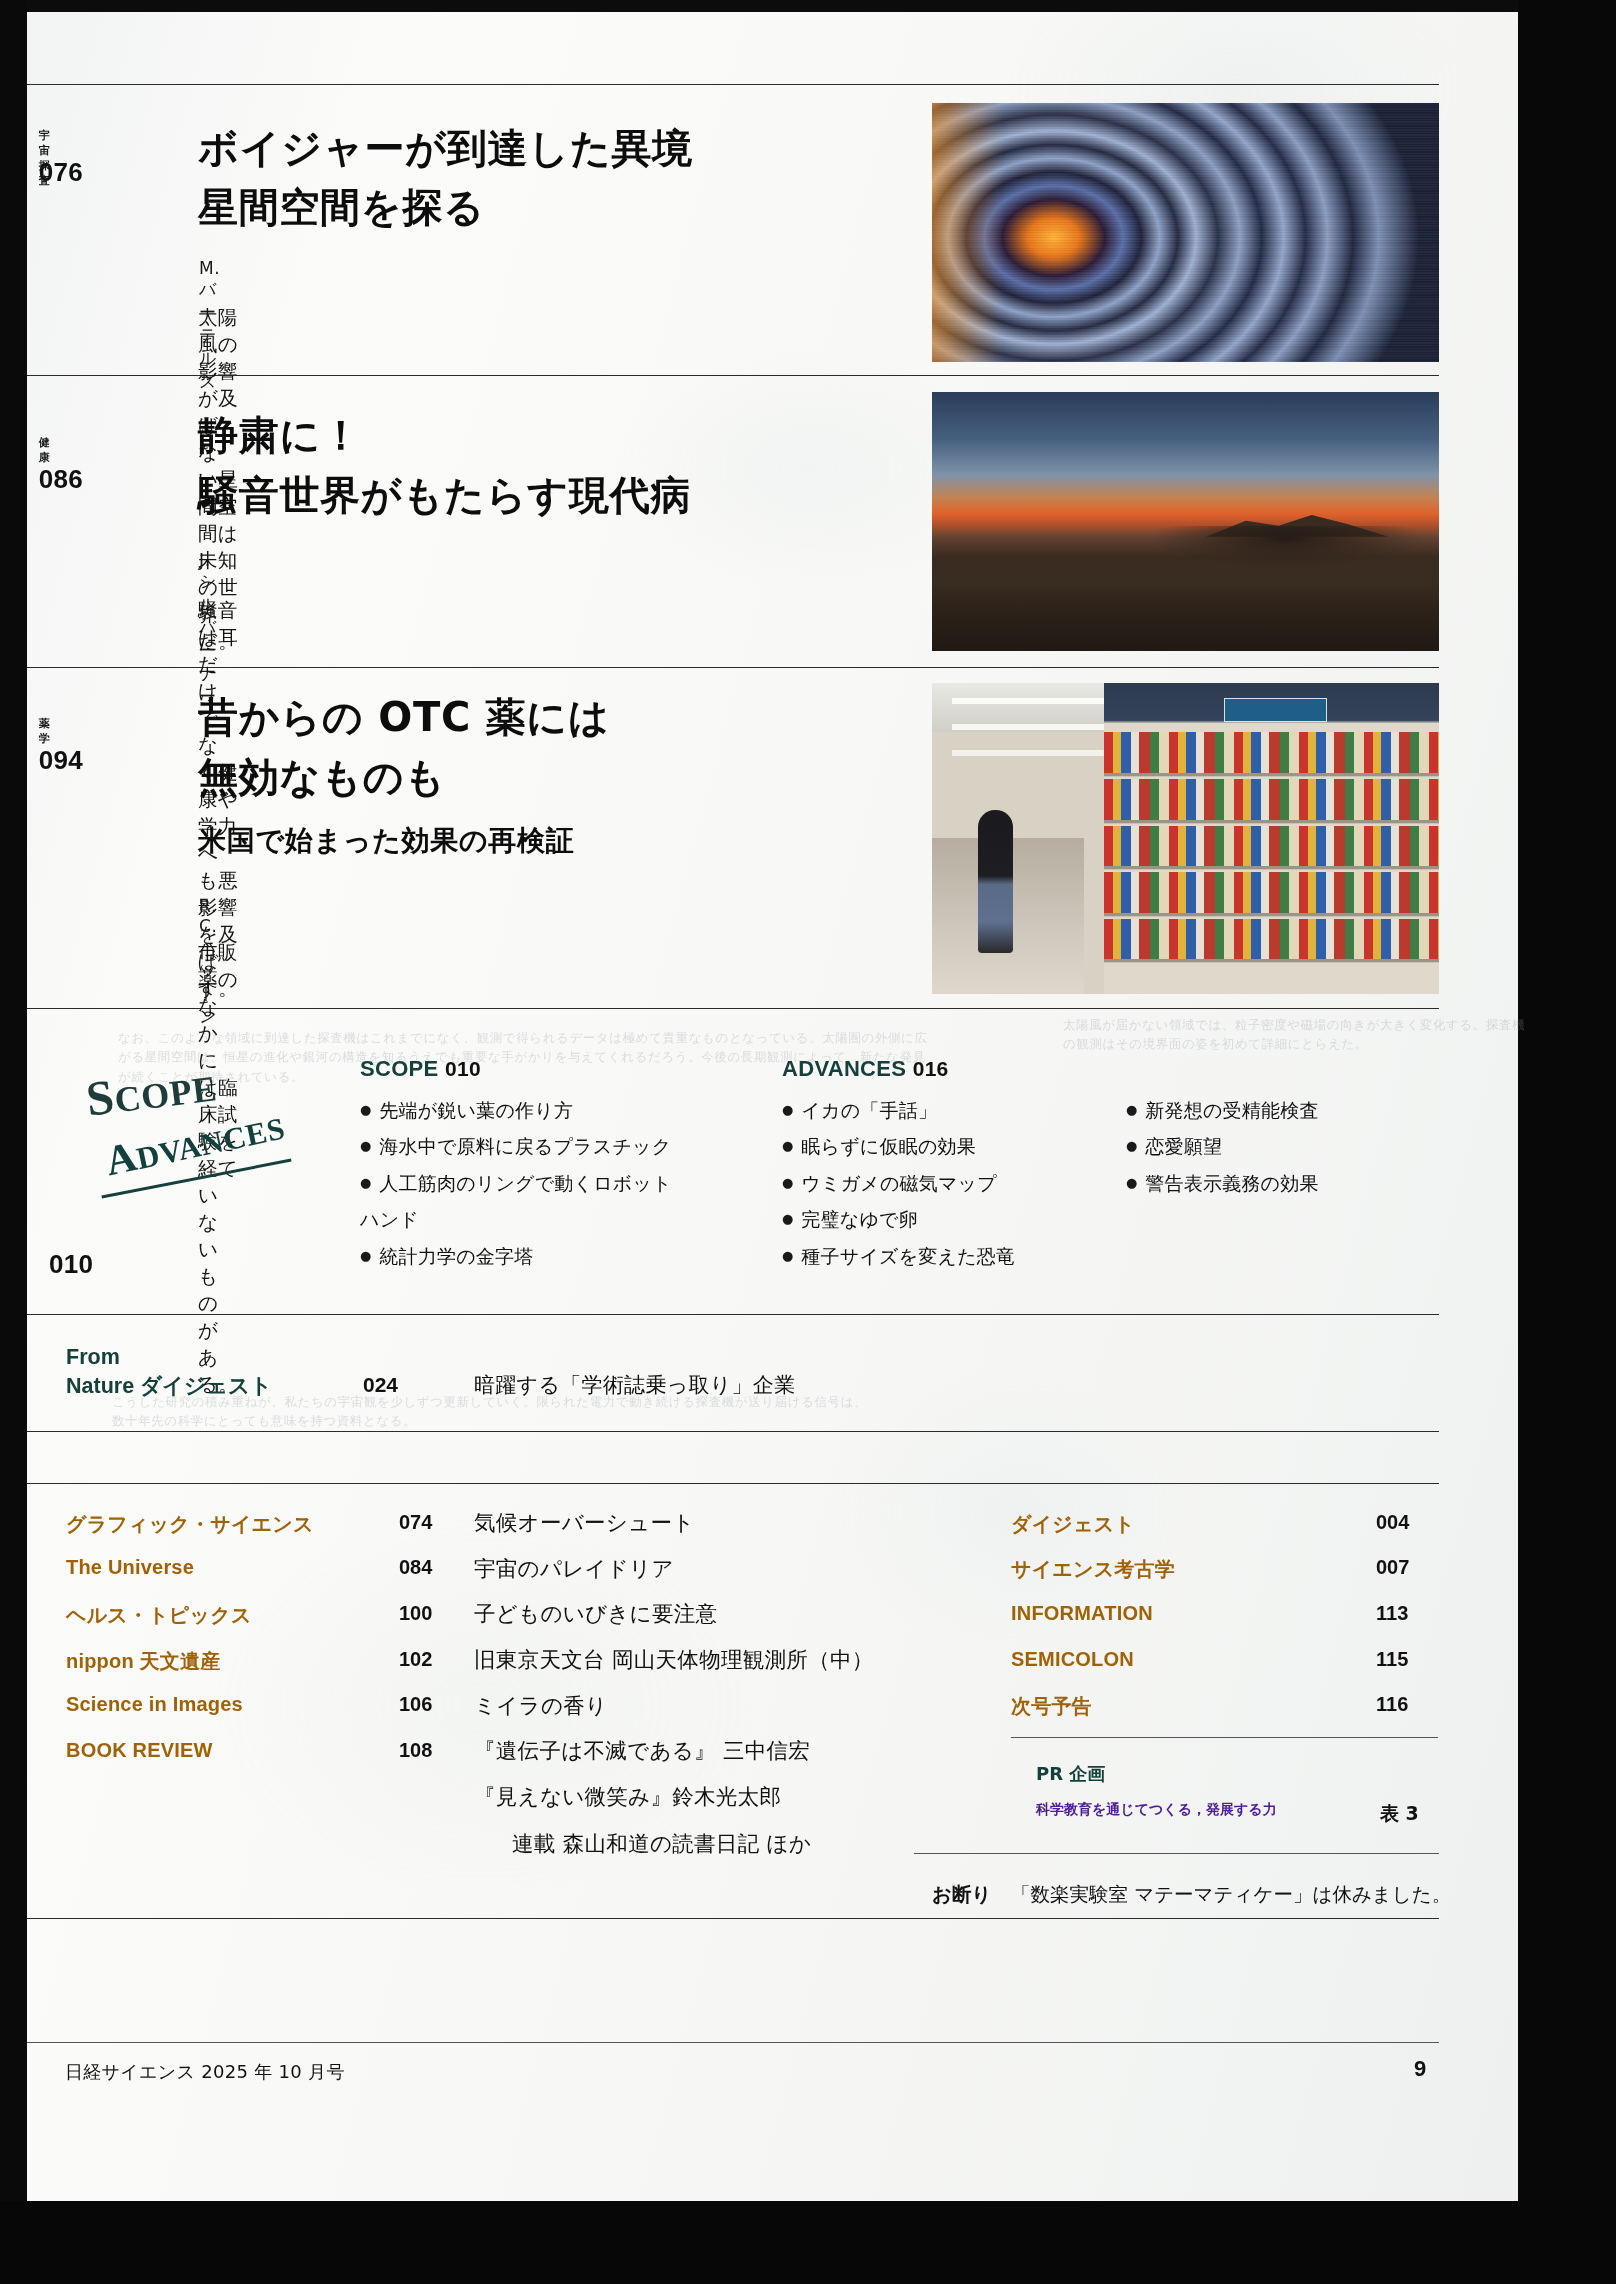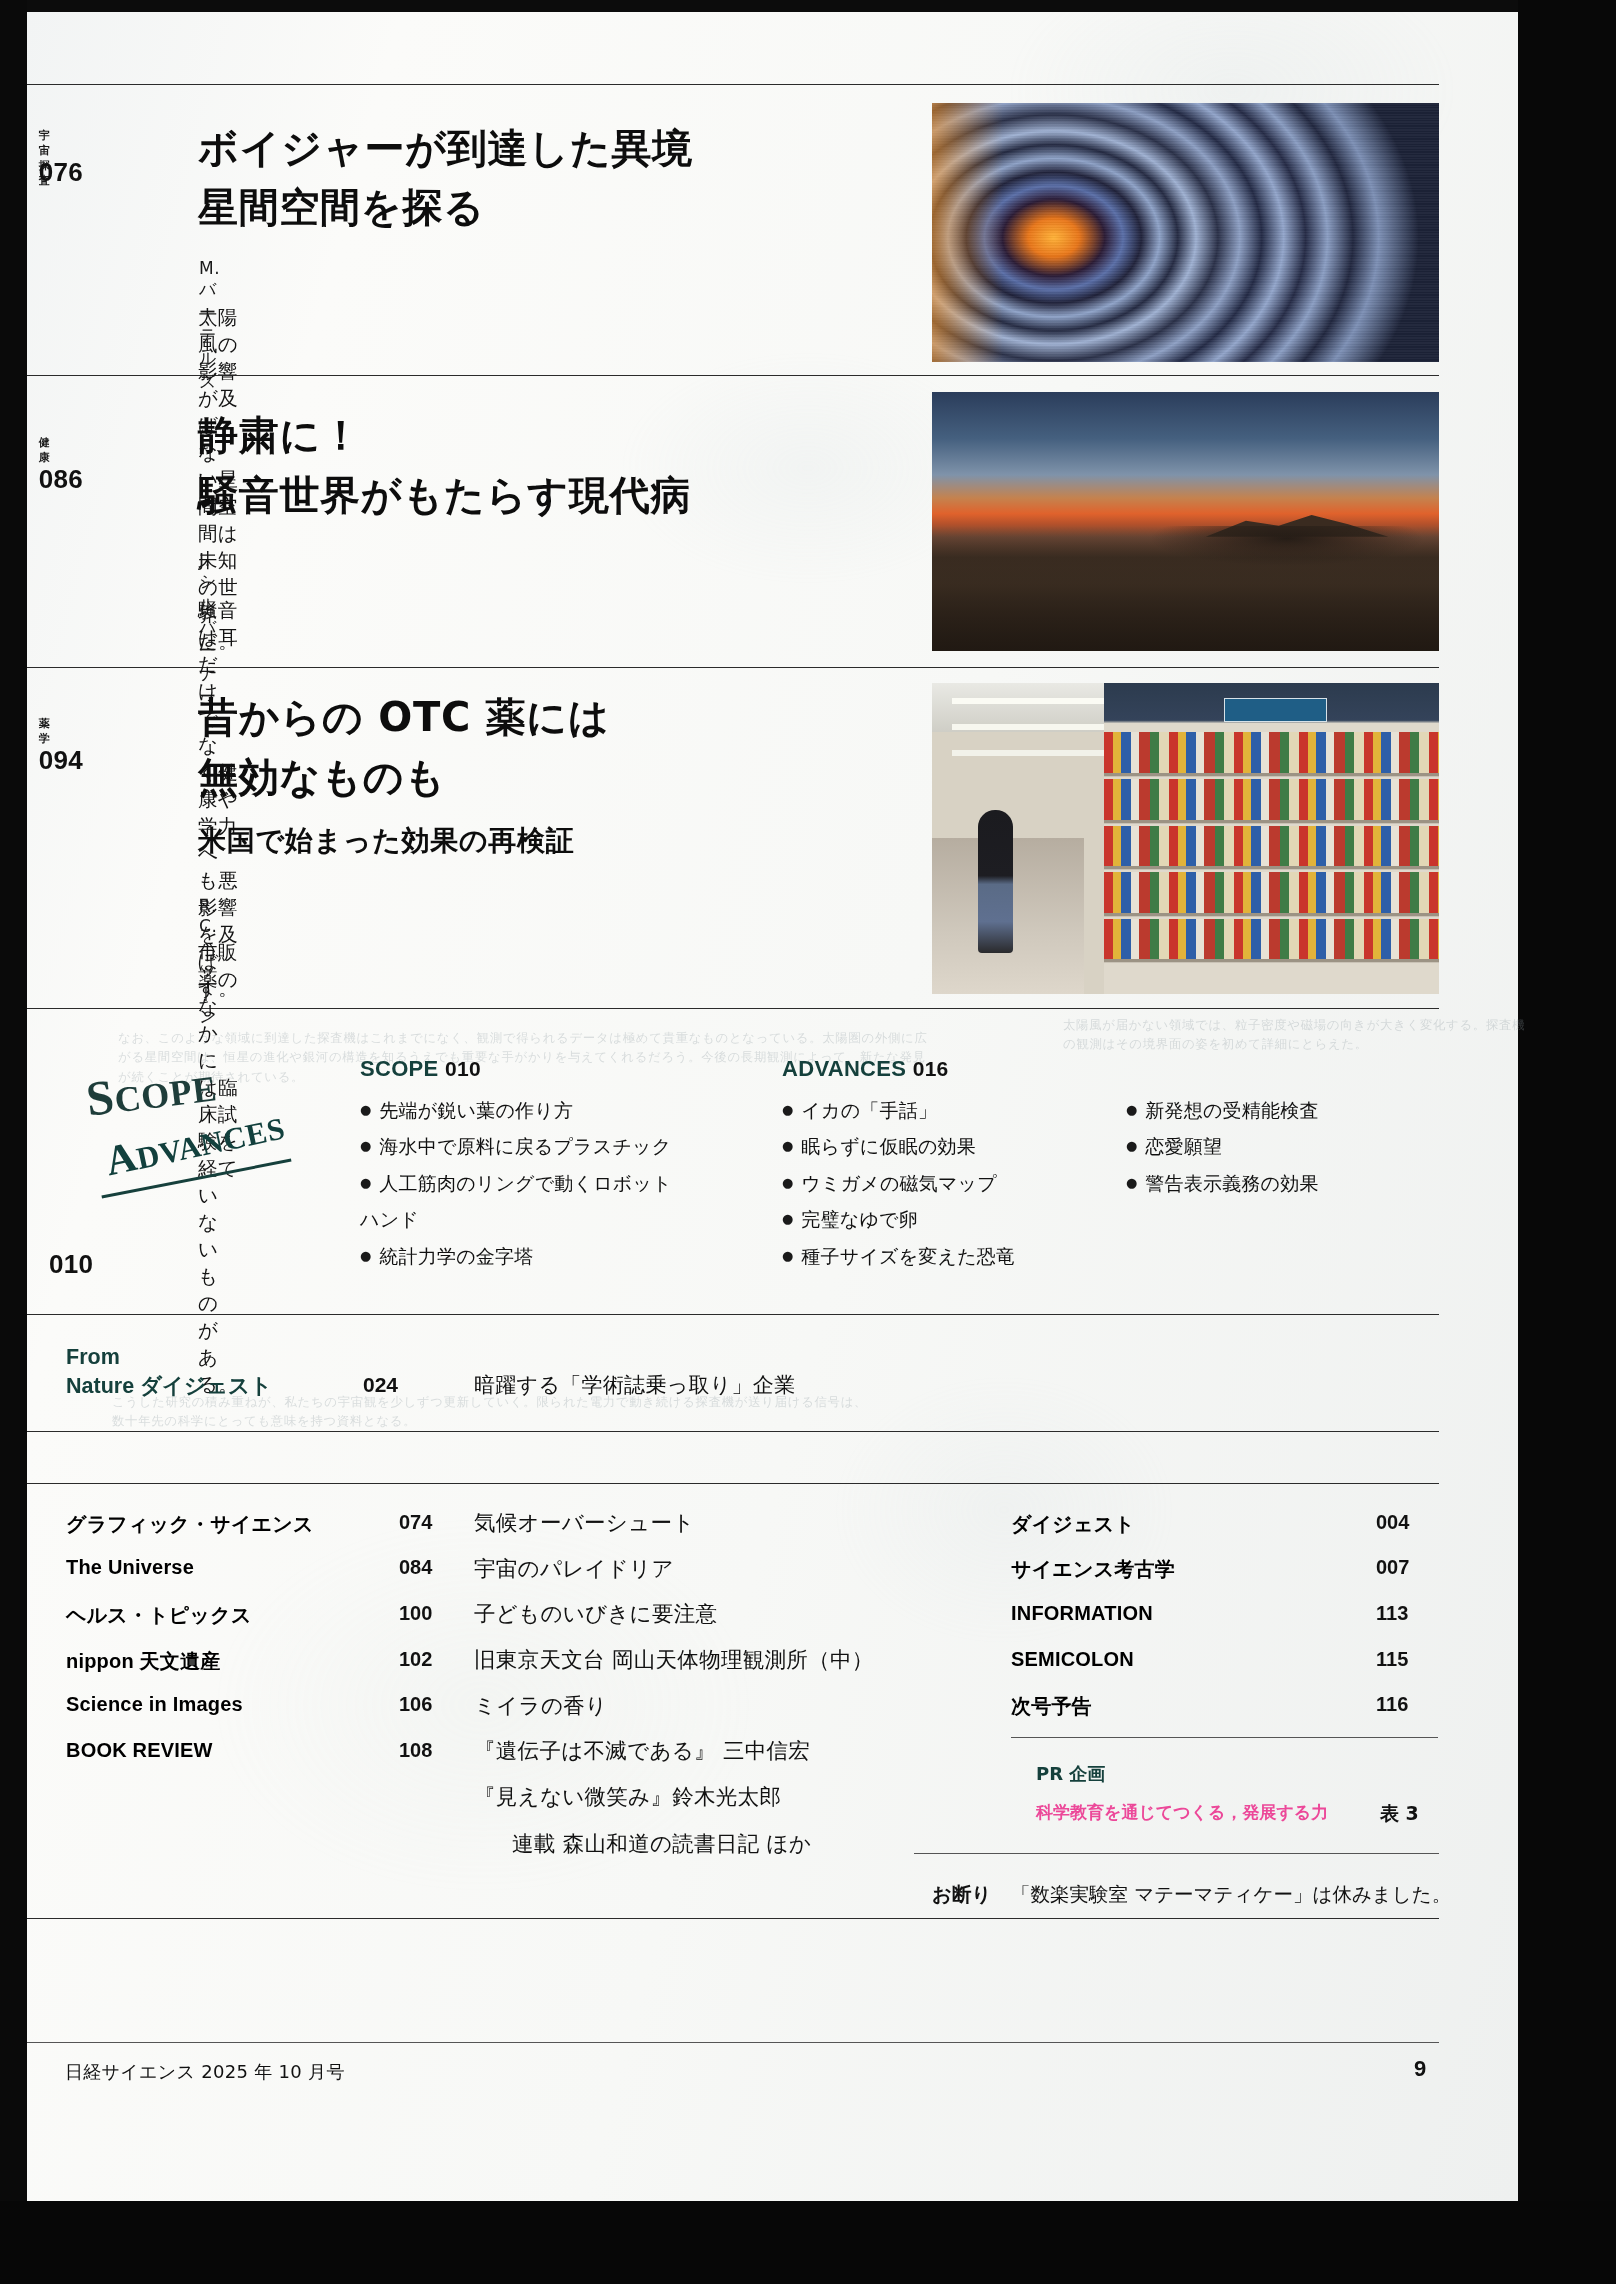--- a/index.html
+++ b/index.html
@@ -278,21 +278,21 @@
     color: #111;
     letter-spacing: 0.3px;
   }
 
   
   .ix-label {
     position: absolute;
     font-family: "Liberation Sans", sans-serif;
     font-weight: 700;
     font-size: 20px;
-    color: #000000;
+    color: #a16207;
     letter-spacing: 0.2px;
     white-space: nowrap;
   }
   .ix-num {
     position: absolute;
     font-family: "Liberation Sans", sans-serif;
     font-weight: 700;
     font-size: 20px;
     color: #111;
   }
@@ -308,22 +308,22 @@
     position: absolute;
     font-family: "DejaVu Sans", sans-serif;
     font-weight: 700;
     font-size: 18px;
     color: #15403c;
   }
   .pr-line {
     position: absolute;
     font-family: Liberation Serif, serif;
     font-weight: 700;
-    font-size: 17px;
-    color: #ec4899;
+    font-size: 14px;
+    color: #4c1d95;
     white-space: nowrap;
   }
   .pr-num {
     position: absolute;
     font-family: "DejaVu Sans", sans-serif;
     font-weight: 700;
     font-size: 19px;
     color: #111;
   }
   .notice-label {

